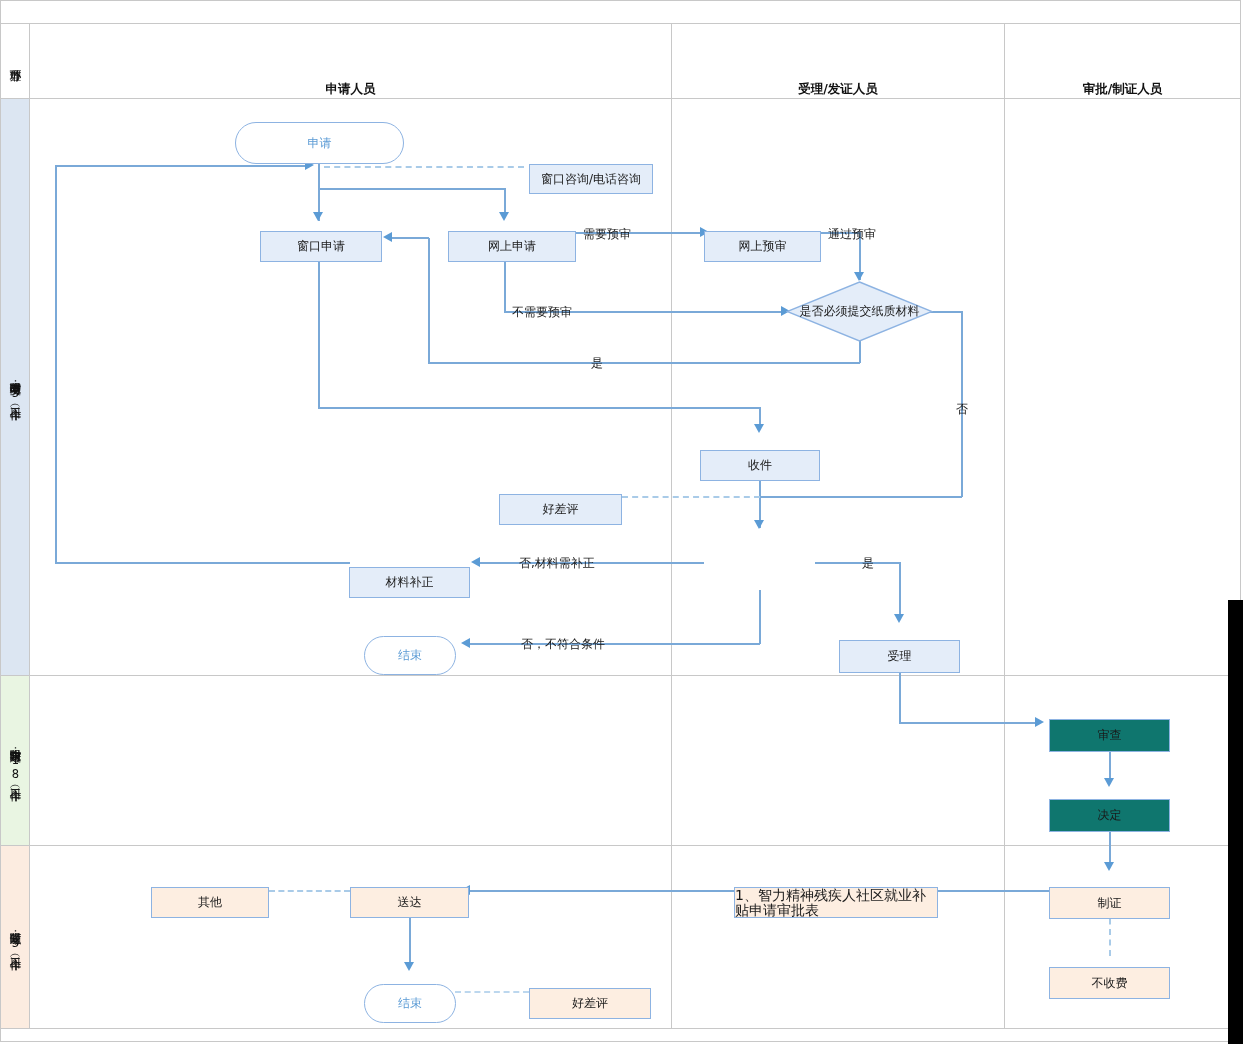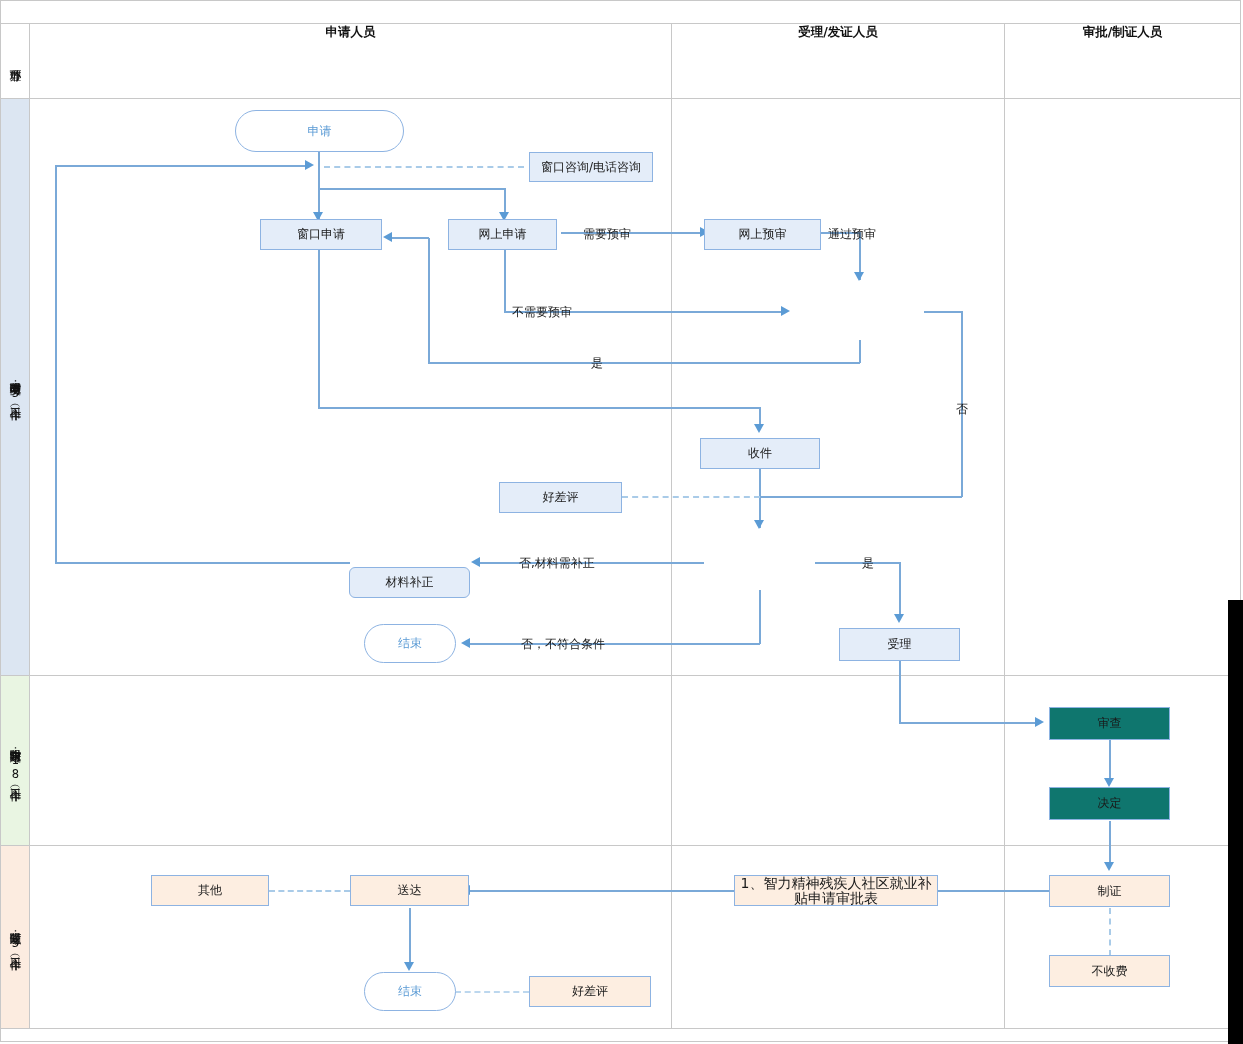--- a/index.html
+++ b/index.html
@@ -8,37 +8,37 @@
 
   
   .frame{position:absolute;left:0;top:0;width:1241px;height:1042px;border:1px solid #c8c8c8;box-sizing:border-box;}
   .hline{position:absolute;left:0;height:1px;background:#c8c8c8;}
   .vline{position:absolute;top:0;width:1px;background:#c8c8c8;}
 
   .title-bar{position:absolute;left:1px;top:1px;width:1239px;height:22px;
              display:flex;align-items:center;justify-content:center;
              font-size:12.5px;font-weight:bold;color:#111;}
 
-  .col-head{position:absolute;top:24px;height:74px;display:flex;align-items:flex-start;justify-content:center;
+  .col-head{position:absolute;top:24px;height:74px;display:flex;align-items:flex-end;justify-content:center;
             font-size:12.5px;font-weight:bold;color:#111;}
 
   
   .stage{position:absolute;left:1px;width:28px;display:flex;align-items:center;justify-content:center;
          box-sizing:border-box;}
   .stage span{writing-mode:vertical-rl;text-orientation:upright;font-size:11.5px;color:#111;
               line-height:15px;letter-spacing:0px;text-align:center;white-space:normal;height:100%;
               display:flex;align-items:center;justify-content:center;}
   .stage-head{background:#ffffff;}
   .stage-a{background:#dce6f2;}
   .stage-b{background:#e9f5e2;}
   .stage-c{background:#fcece0;}
 
   
   .node{position:absolute;box-sizing:border-box;display:flex;align-items:center;justify-content:center;
-        font-size:12px;color:#1a1a1a;text-align:center;line-height:15px;border:1px solid #8db3e2;}
+        font-size:12px;color:#1a1a1a;text-align:left;line-height:15px;border:1px solid #8db3e2;margin-top:12px;}
   .n-blue{background:#e4edf9;}
   .n-green{background:#0f766e;}
   .n-peach{background:#fdeee1;}
 
   .terminator{border-radius:22px;color:#5b9bd5;background:#ffffff;border:1px solid #8db3e2;}
 
   
   .diamond{position:absolute;}
   .diamond .dshape{position:absolute;left:0;top:0;width:100%;height:100%;}
   .diamond .dtext{position:absolute;left:0;top:0;width:100%;height:100%;
@@ -187,39 +187,45 @@
   </div>
 
   <div class="node n-blue" style="left:529px;top:152px;width:124px;height:30px;">
     <span>窗口咨询/电话咨询</span>
   </div>
 
   <div class="node n-blue" style="left:260px;top:219px;width:122px;height:31px;">
     <span>窗口申请</span>
   </div>
 
-  <div class="node n-blue" style="left:448px;top:219px;width:109px;height:31px;">
+  <div class="node n-blue" style="left:448px;top:219px;width:128px;height:31px;">
     <span>网上申请</span>
   </div>
 
   <div class="node n-blue" style="left:704px;top:219px;width:117px;height:31px;">
     <span>网上预审</span>
   </div>
 
+  <div class="diamond" style="left:786px;top:281px;width:147px;height:61px;">
+    <svg class="dshape" viewBox="0 0 147 61" preserveAspectRatio="none">
+      <polygon points="73.5,1 146,30.5 73.5,60 1,30.5" fill="#e4edf9" stroke="#8db3e2" stroke-width="1.4"></polygon>
+    </svg>
+    <div class="dtext">是否必须提交纸质材料</div>
+  </div>
 
   <div class="node n-blue" style="left:700px;top:438px;width:120px;height:31px;">
     <span>收件</span>
   </div>
 
   <div class="node n-blue" style="left:499px;top:482px;width:123px;height:31px;">
     <span>好差评</span>
   </div>
 
 
-  <div class="node n-blue" style="left:349px;top:567px;width:121px;height:31px;border-radius:6px;">
+  <div class="node n-blue" style="left:349px;top:555px;width:121px;height:31px;">
     <span>材料补正</span>
   </div>
 
   <div class="node terminator" style="left:364px;top:624px;width:92px;height:39px;">
     <span>结束</span>
   </div>
 
   <div class="node n-blue" style="left:839px;top:628px;width:121px;height:33px;">
     <span>受理</span>
   </div>

